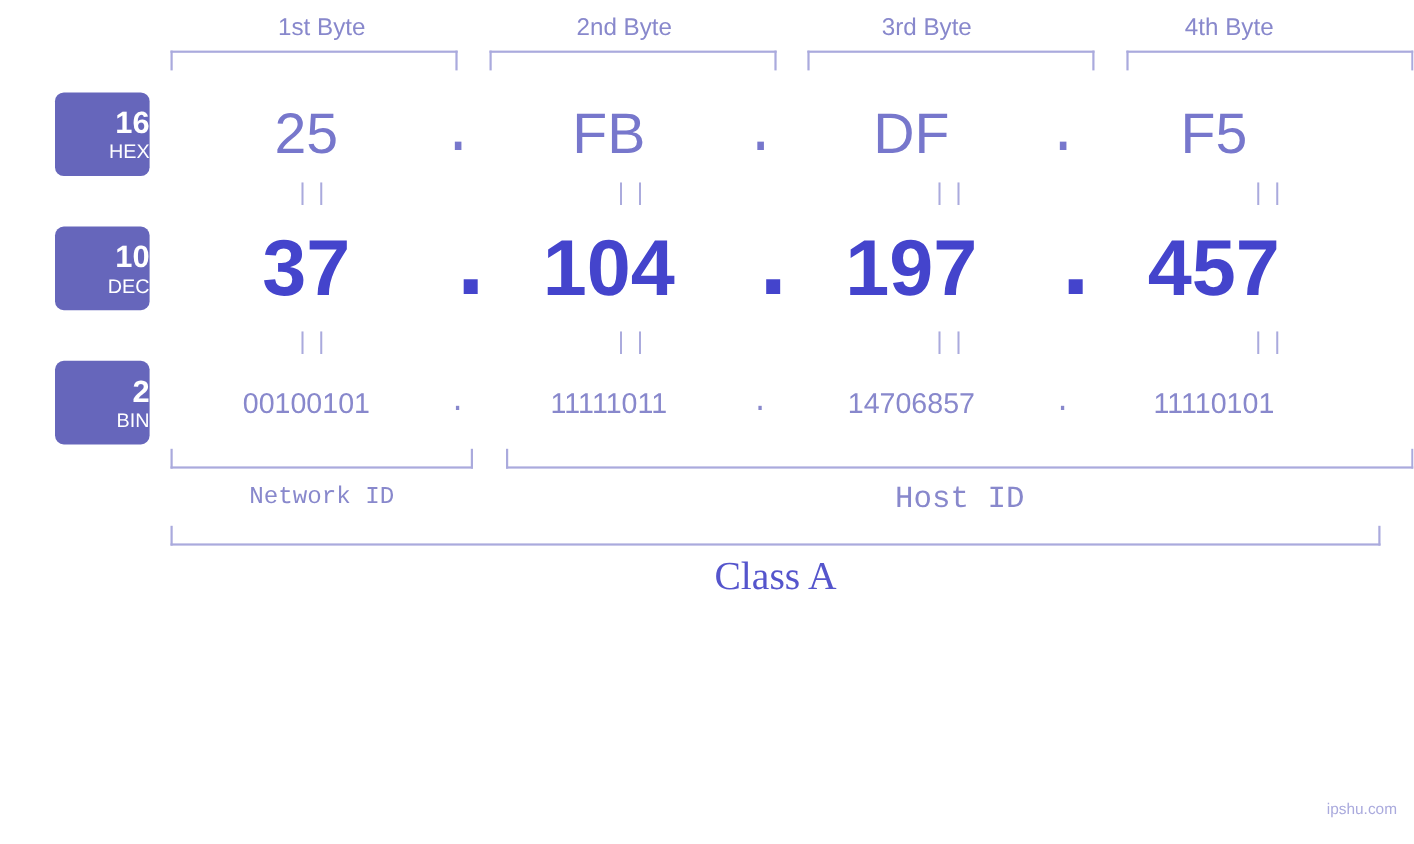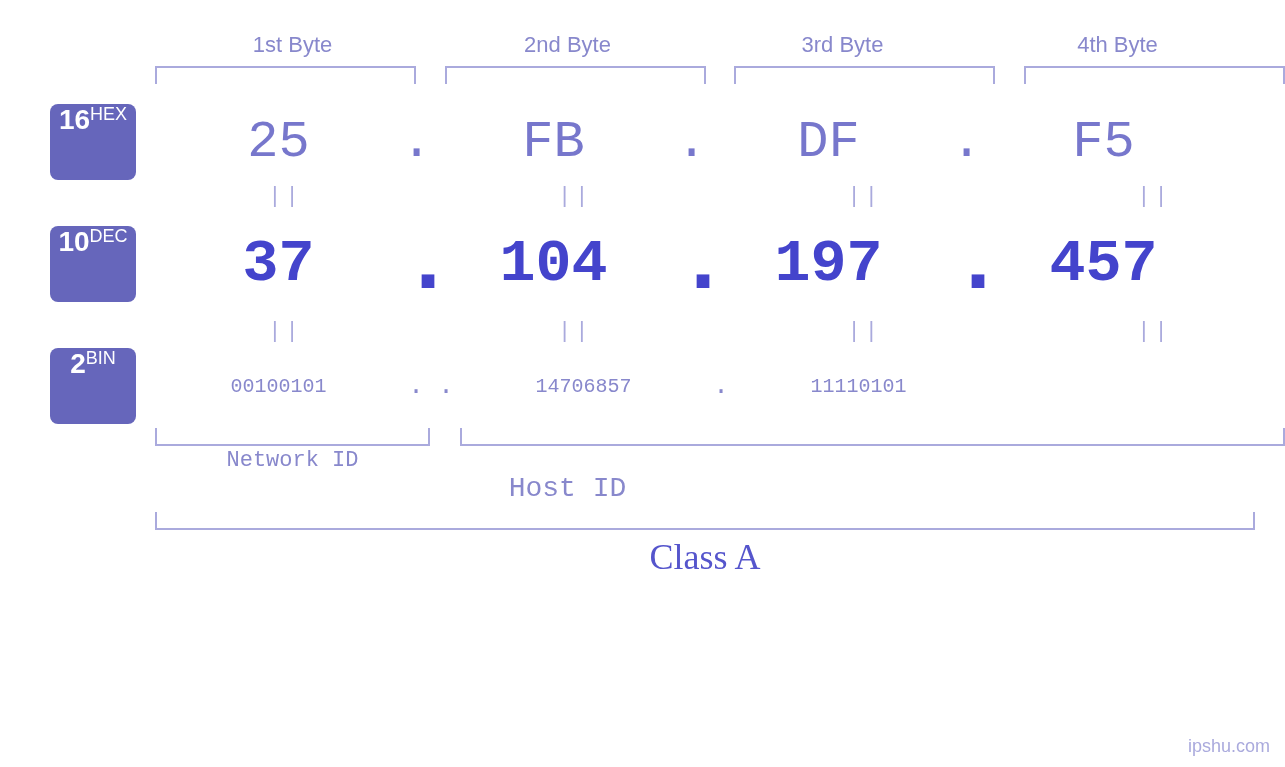--- a/index.html
+++ b/index.html
@@ -11,21 +11,21 @@
       height: 767px;
       overflow: hidden;
       position: relative;
     }
 
     .container {
       width: 1285px;
       height: 767px;
       display: flex;
       flex-direction: column;
-      padding: 32px 0 0 0;
+      padding: 12px 0 0 0;
     }
 
     
     .byte-headers {
       display: flex;
       margin-left: 155px;
       margin-bottom: 8px;
     }
 
     .byte-header {
@@ -57,21 +57,22 @@
       align-items: center;
       margin-bottom: 0px;
     }
 
     .base-badge {
       width: 86px;
       height: 76px;
       background-color: #6666bb;
       border-radius: 8px;
       display: flex;
-      align-items: flex-start;
+      flex-direction: column;
+      align-items: flex-end;
       justify-content: center;
       margin-left: 50px;
       margin-right: 20px;
       flex-shrink: 0;
     }
 
     .base-num {
       color: white;
       font-size: 28px;
       font-weight: bold;
@@ -86,21 +87,21 @@
 
     .values-row {
       display: flex;
       align-items: center;
       flex: 1;
     }
 
     .byte-value {
       width: 245px;
       text-align: center;
-      font-family: Liberation Mono, monospace;
+      font-family: Liberation Sans, sans-serif;
     }
 
     .dot {
       width: 30px;
       text-align: center;
       font-family: 'Courier New', Courier, monospace;
     }
 
     
     .hex-value {
@@ -125,34 +126,34 @@
       text-align: center;
       color: #aaaadd;
       font-size: 22px;
       font-family: 'Courier New', Courier, monospace;
       letter-spacing: 4px;
     }
 
     
     .dec-value {
       color: #4444cc;
-      font-size: 60px;
+      font-size: 72px;
       font-weight: bold;
     }
 
     .dec-dot {
       color: #4444cc;
       font-size: 90px;
       font-weight: bold;
     }
 
     
     .bin-value {
       color: #8888cc;
-      font-size: 20px;
+      font-size: 26px;
     }
 
     .bin-dot {
       color: #8888cc;
       font-size: 26px;
     }
 
     
     .bottom-brackets-area {
       margin-left: 155px;
@@ -174,22 +175,21 @@
     .host-bracket {
       width: 825px;
       height: 18px;
       border-bottom: 2px solid #aaaadd;
       border-left: 2px solid #aaaadd;
       border-right: 2px solid #aaaadd;
     }
 
     .id-labels-row {
       display: flex;
-      margin-top: 2px;
-      flex-direction: column;
+      margin-top: 13px;
     }
 
     .network-id-label {
       width: 275px;
       text-align: center;
       color: #8888cc;
       font-size: 22px;
       font-family: 'Courier New', Courier, monospace;
     }
 
@@ -219,24 +219,24 @@
       width: 1100px;
       text-align: center;
       color: #5555cc;
       font-size: 36px;
       font-family: Liberation Serif, serif;
       margin-top: 6px;
     }
 
     .watermark {
       position: absolute;
-      bottom: 10px;
+      bottom: 24px;
       right: 15px;
       color: #aaaadd;
-      font-size: 18px;
+      font-size: 14px;
       font-family: Arial, sans-serif;
     }
 
     .equals-spacer {
       width: 30px;
     }
   </style>
 </head>
 <body>
 
@@ -312,20 +312,21 @@
   </div>
 
   <div class="data-row">
     <div class="base-badge">
       <span class="base-num">2</span>
       <span class="base-label">BIN</span>
     </div>
     <div class="values-row">
       <div class="byte-value bin-value">00100101</div>
       <div class="dot bin-dot">.</div>
+      <div class="byte-value bin-value">11111011</div>
       <div class="dot bin-dot">.</div>
       <div class="byte-value bin-value">14706857</div>
       <div class="dot bin-dot">.</div>
       <div class="byte-value bin-value">11110101</div>
     </div>
   </div>
 
   <div class="bottom-brackets-area">
     <div class="bottom-bracket-row">
       <div class="network-bracket"></div>

